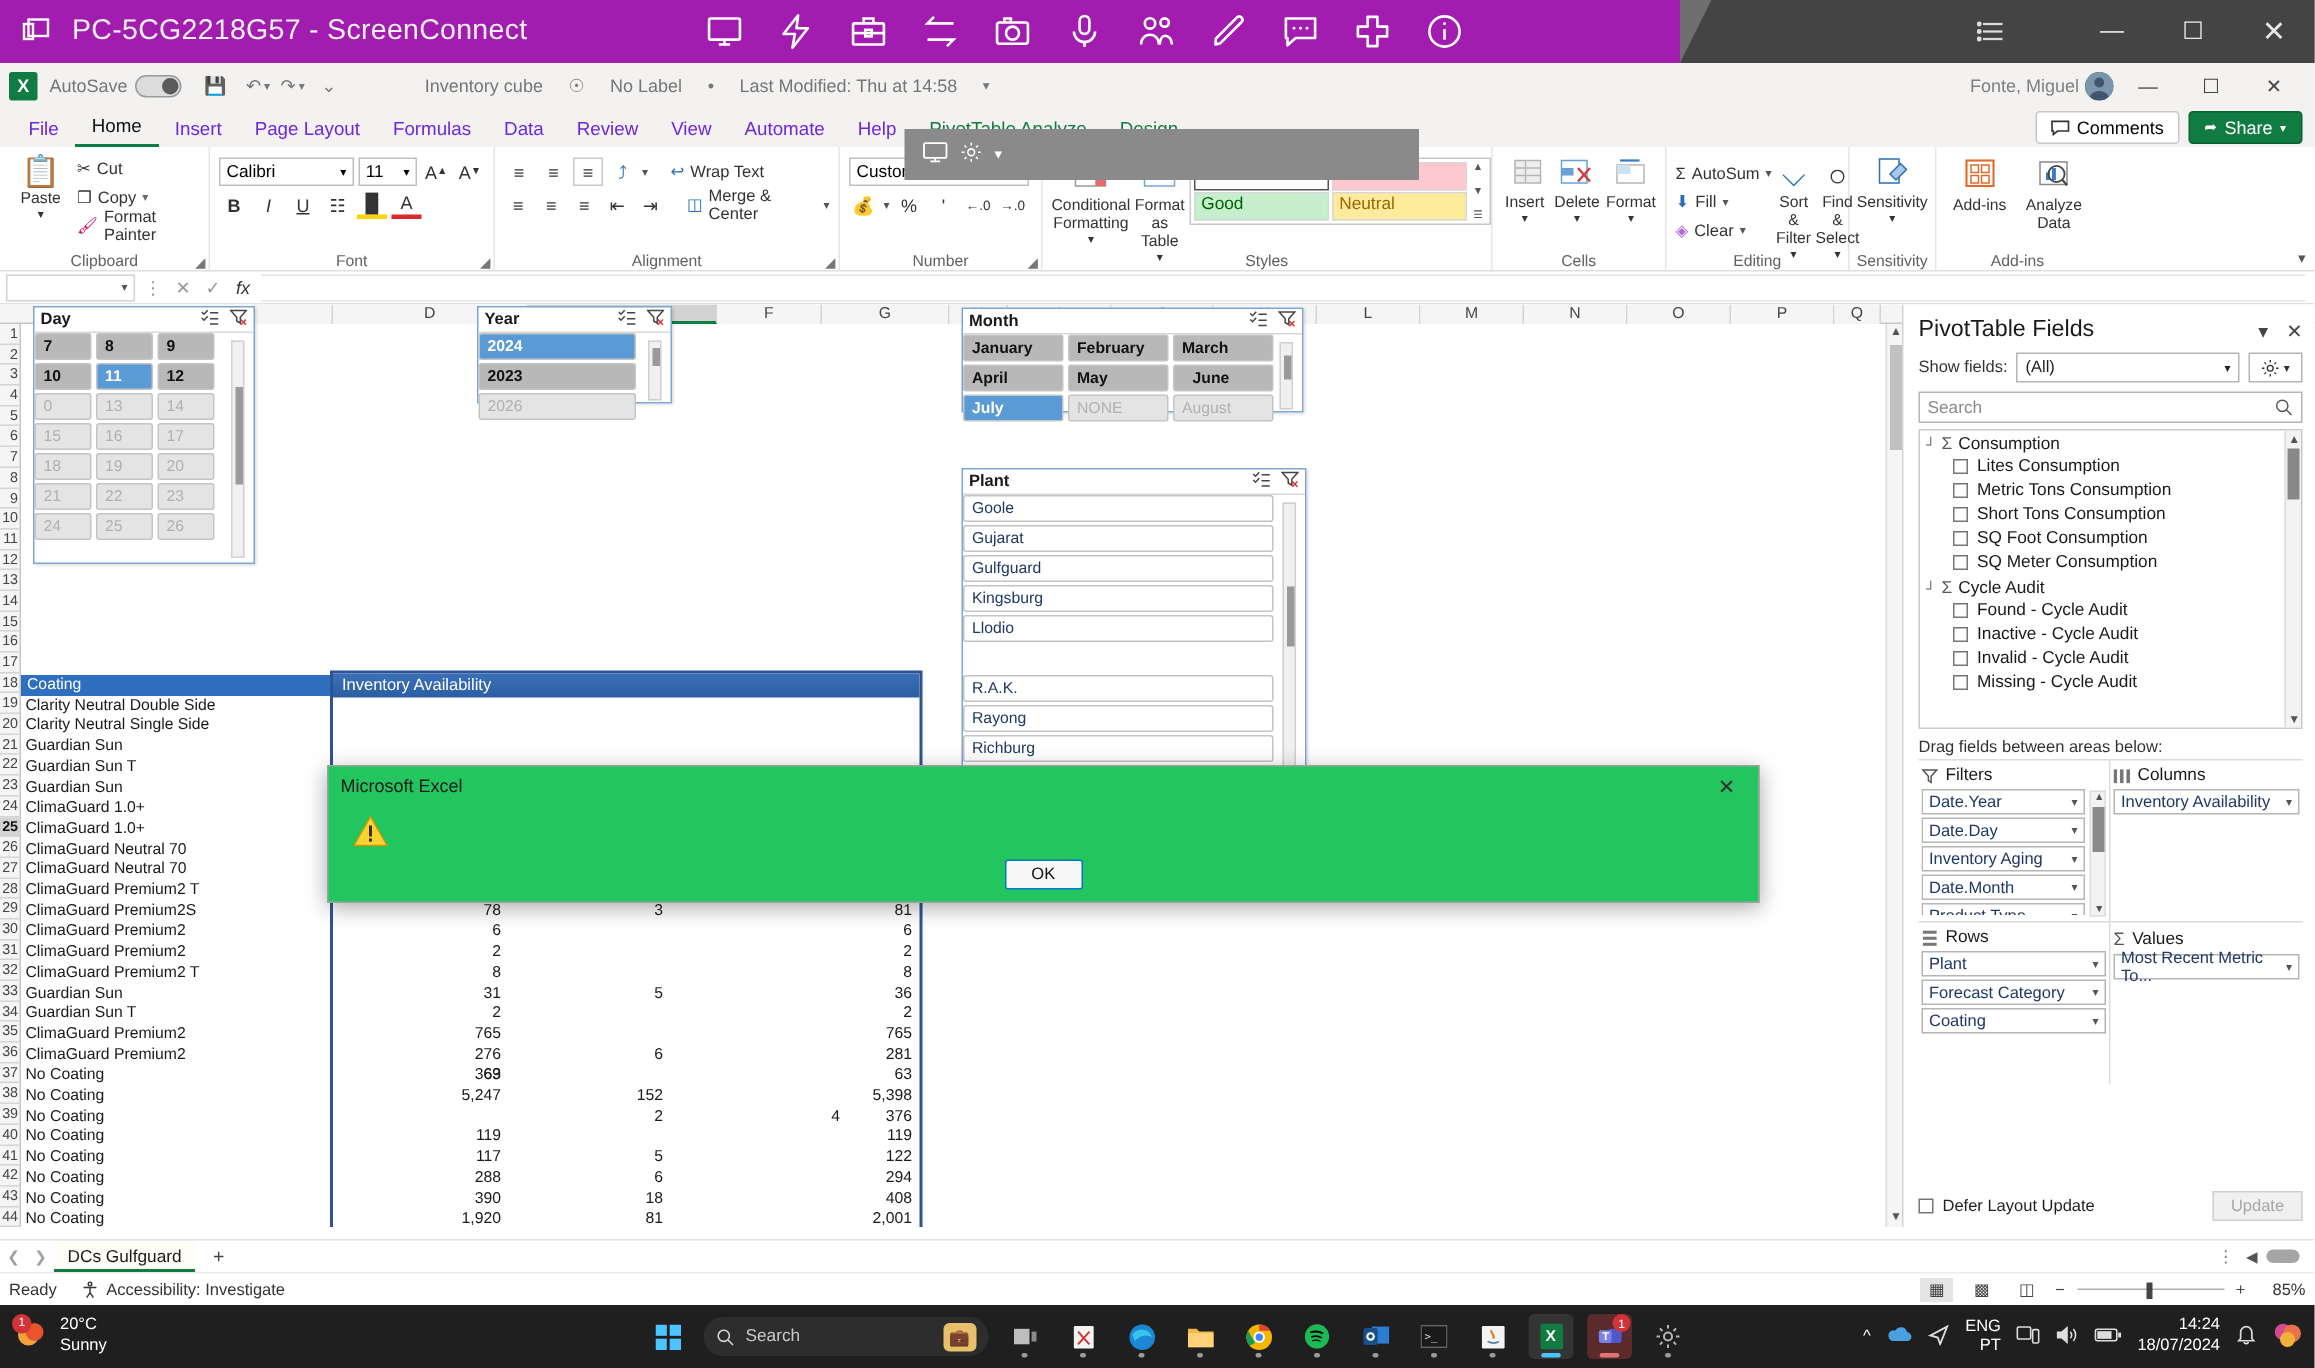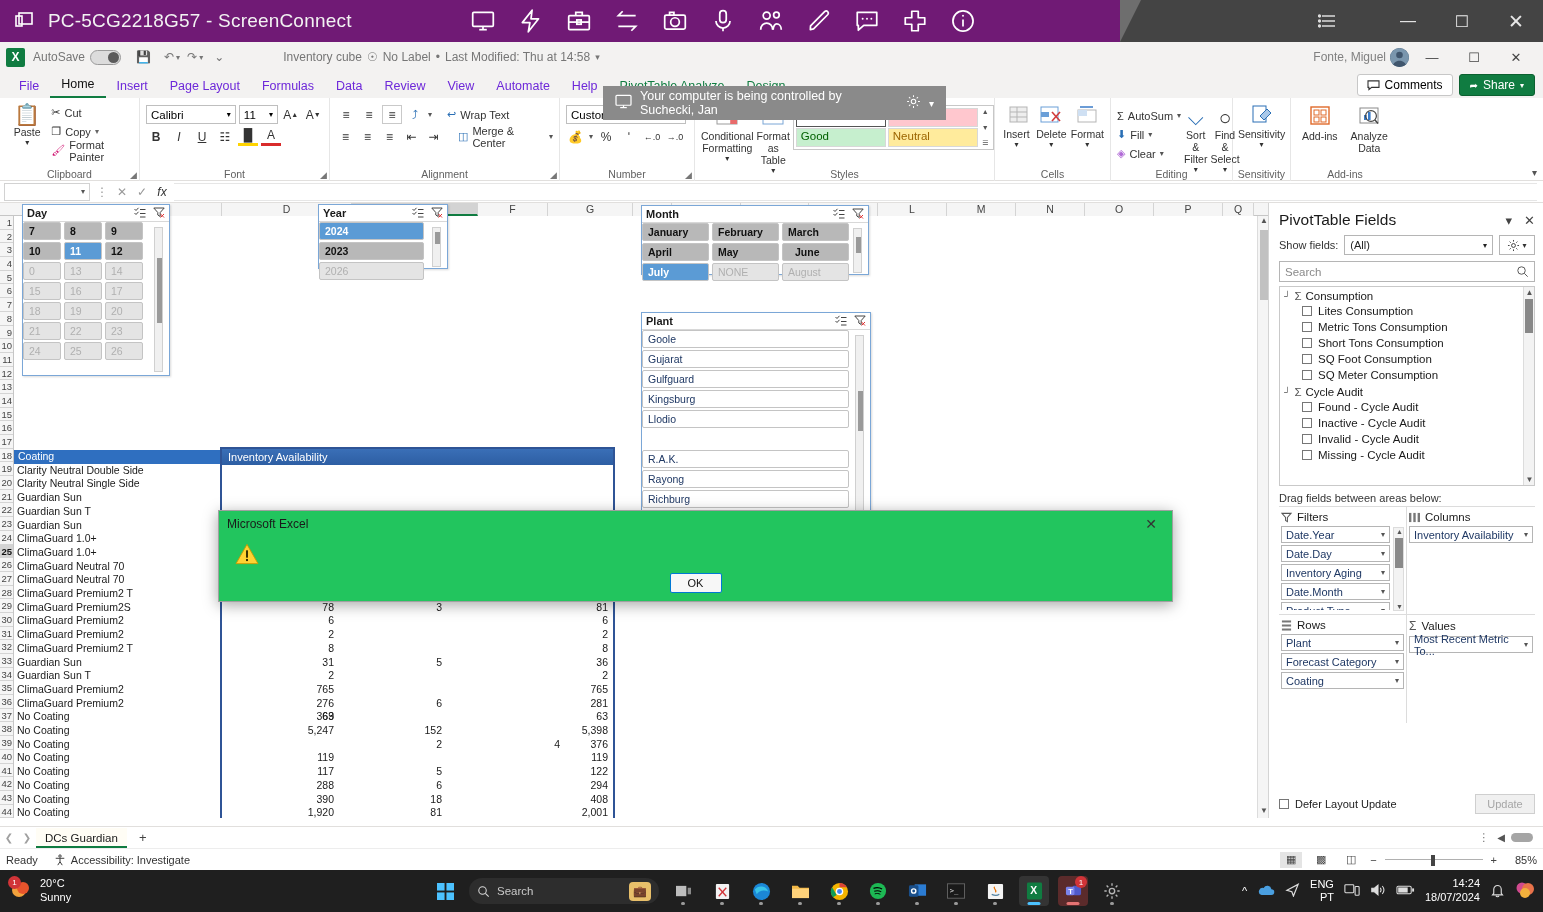--- a/index.html
+++ b/index.html
@@ -3,21 +3,21 @@
 <meta charset="utf-8">
 <style>
   * { box-sizing: border-box; margin: 0; padding: 0; }
   html, body {
     width: 1543px; height: 912px;
     font-family: "Liberation Sans", sans-serif;
     font-size: 12px; overflow: hidden; background: #fff;
   }
   
   #sc-bar { position:absolute; top:0; left:0; width:1543px; height:42px; background:#6e6e6e; color:#fff; }
-  #sc-left { position:absolute; left:0; top:0; height:42px; width:1120px; background:#701a75;
+  #sc-left { position:absolute; left:0; top:0; height:42px; width:1120px; background:#a21caf;
              display:flex; align-items:center; padding-left:14px; }
   #sc-left::after{ content:""; position:absolute; right:-21px; top:0; width:0;height:0;
              border-top:42px solid #6e6e6e; border-right:21px solid transparent; }
   #sc-dark { position:absolute; left:1100px; top:0; right:0; height:42px; background:#444; }
   .sc-title { font-size:19px; letter-spacing:.2px; margin-left:12px; color:#f2f2f2;}
   #sc-icons { position:absolute; left:470px; top:0; height:42px; display:flex; align-items:center; gap:22px; }
   #sc-icons svg { width:26px; height:26px; fill:none; stroke:#fff; stroke-width:1.6; }
   #sc-win { position:absolute; right:0; top:0; height:42px; display:flex; }
   #sc-win div { width:54px; height:42px; display:flex; align-items:center; justify-content:center;
      color:#e8e8e8; font-size:16px; }
@@ -25,21 +25,21 @@
      display:flex;align-items:center;justify-content:center;}
   
   #excel { position:absolute; top:42px; left:0; width:1543px; height:828px; background:#fff; }
   #qat { position:relative; height:30px; background:#f3f2f1; display:flex; align-items:center; padding-left:6px; }
   .excel-logo { width:19px;height:19px;background:#107c41;border-radius:2px;color:#fff;font-size:12px;
      font-weight:bold;display:flex;align-items:center;justify-content:center;margin-right:8px;}
   .qat-item { color:#767676; font-size:12px; margin-right:7px; display:flex; align-items:center;}
   .toggle-pill { width:31px;height:15px;border-radius:8px;background:#dcdcdc;border:1px solid #9a9a9a;
      position:relative; margin-left:5px;}
   .toggle-pill::after{content:"";position:absolute;right:1px;top:1px;width:11px;height:11px;border-radius:50%;background:#5b5b5b;}
-  #docinfo { margin-left:52px; color:#767676; font-size:12px; display:flex; align-items:center; gap:5px;}
+  #docinfo { margin-left:52px; color:#767676; font-size:12px; display:flex; align-items:center; gap:17px;}
   #ctrl-banner { position:absolute; left:603px; top:44px; width:343px; height:34px; background:#8a8a8a;
      color:#fff; display:flex;align-items:center; gap:8px; padding:0 12px; font-size:12.5px; z-index:40;}
   #user-area { position:absolute; right:8px; top:4px; display:flex; align-items:center; gap:4px; }
   .user-name { color:#808080; font-size:12px;}
   .avatar { width:19px;height:19px;border-radius:50%;background:#3f5e7a;overflow:hidden;}
   .wbtn { width:38px;height:22px;display:flex;align-items:center;justify-content:center;color:#444;font-size:13px;}
   
   #tabs { height:26px; background:#f3f2f1; display:flex; align-items:flex-end; padding-left:8px; position:relative;}
   .tab { padding:3px 11px 5px; font-size:12.5px; color:#6d28d9; cursor:default; }
   .tab.active { color:#111; border-bottom:2px solid #107c41; }
@@ -1102,21 +1102,21 @@
         <rect x="11.9" y="8" width="2.2" height="8" fill="#3a3000"></rect>
         <rect x="11.9" y="17.4" width="2.2" height="2.3" fill="#3a3000"></rect>
       </svg>
     </div>
     <div id="dlg-ok">OK</div>
   </div>
 
   <div id="sheetbar">
     <span class="navarrow">❮</span>
     <span class="navarrow">❯</span>
-    <span class="sheettab">DCs Guardian</span>
+    <span class="sheettab">DCs Gulfguard</span>
     <span style="margin-left:12px; color:#444; font-size:13px;">+</span>
     <span style="margin-left:auto; margin-right:8px; color:#777; font-size:11px;">⋮</span>
     <span style="margin-right:6px; color:#555; font-size:10px;">◀</span>
     <span style="display:inline-block; width:22px;height:9px;border-radius:5px;background:#a5a5a5;margin-right:10px;"></span>
   </div>
 
   <div id="statusbar">
     <span>Ready</span>
     <span style="margin-left:16px; display:flex; align-items:center; gap:5px;">
       <svg width="12" height="12" viewBox="0 0 14 14" fill="none" stroke="#333" stroke-width="1.1">
@@ -1137,21 +1137,20 @@
       <span style="color:#444;">+</span>
       <span style="width:32px; text-align:right; color:#333;">85%</span>
     </span>
   </div>
 <div id="ctrl-banner">
       <span><svg width="17" height="15" viewBox="0 0 18 16" fill="none" stroke="#fff" stroke-width="1.3">
           <rect x="1" y="1.5" width="16" height="10.5" rx="1"></rect>
           <line x1="9" y1="12" x2="9" y2="14.5"></line>
           <line x1="5.5" y1="14.5" x2="12.5" y2="14.5"></line>
         </svg></span>
-      <span>Your computer is being controlled by Suchecki, Jan</span>
       <span><svg width="15" height="15" viewBox="0 0 16 16" fill="none" stroke="#fff" stroke-width="1.1">
           <circle cx="8" cy="8" r="2.4"></circle>
           <path d="M8 1.2v2M8 12.8v2M1.2 8h2M12.8 8h2M3.2 3.2l1.4 1.4M11.4 11.4l1.4 1.4M12.8 3.2l-1.4 1.4M4.6 11.4l-1.4 1.4"></path>
         </svg></span>
       <span style="font-size: 10px;">▾</span>
     </div>
   </div>
 
 <div id="taskbar">
   <div id="weather">

